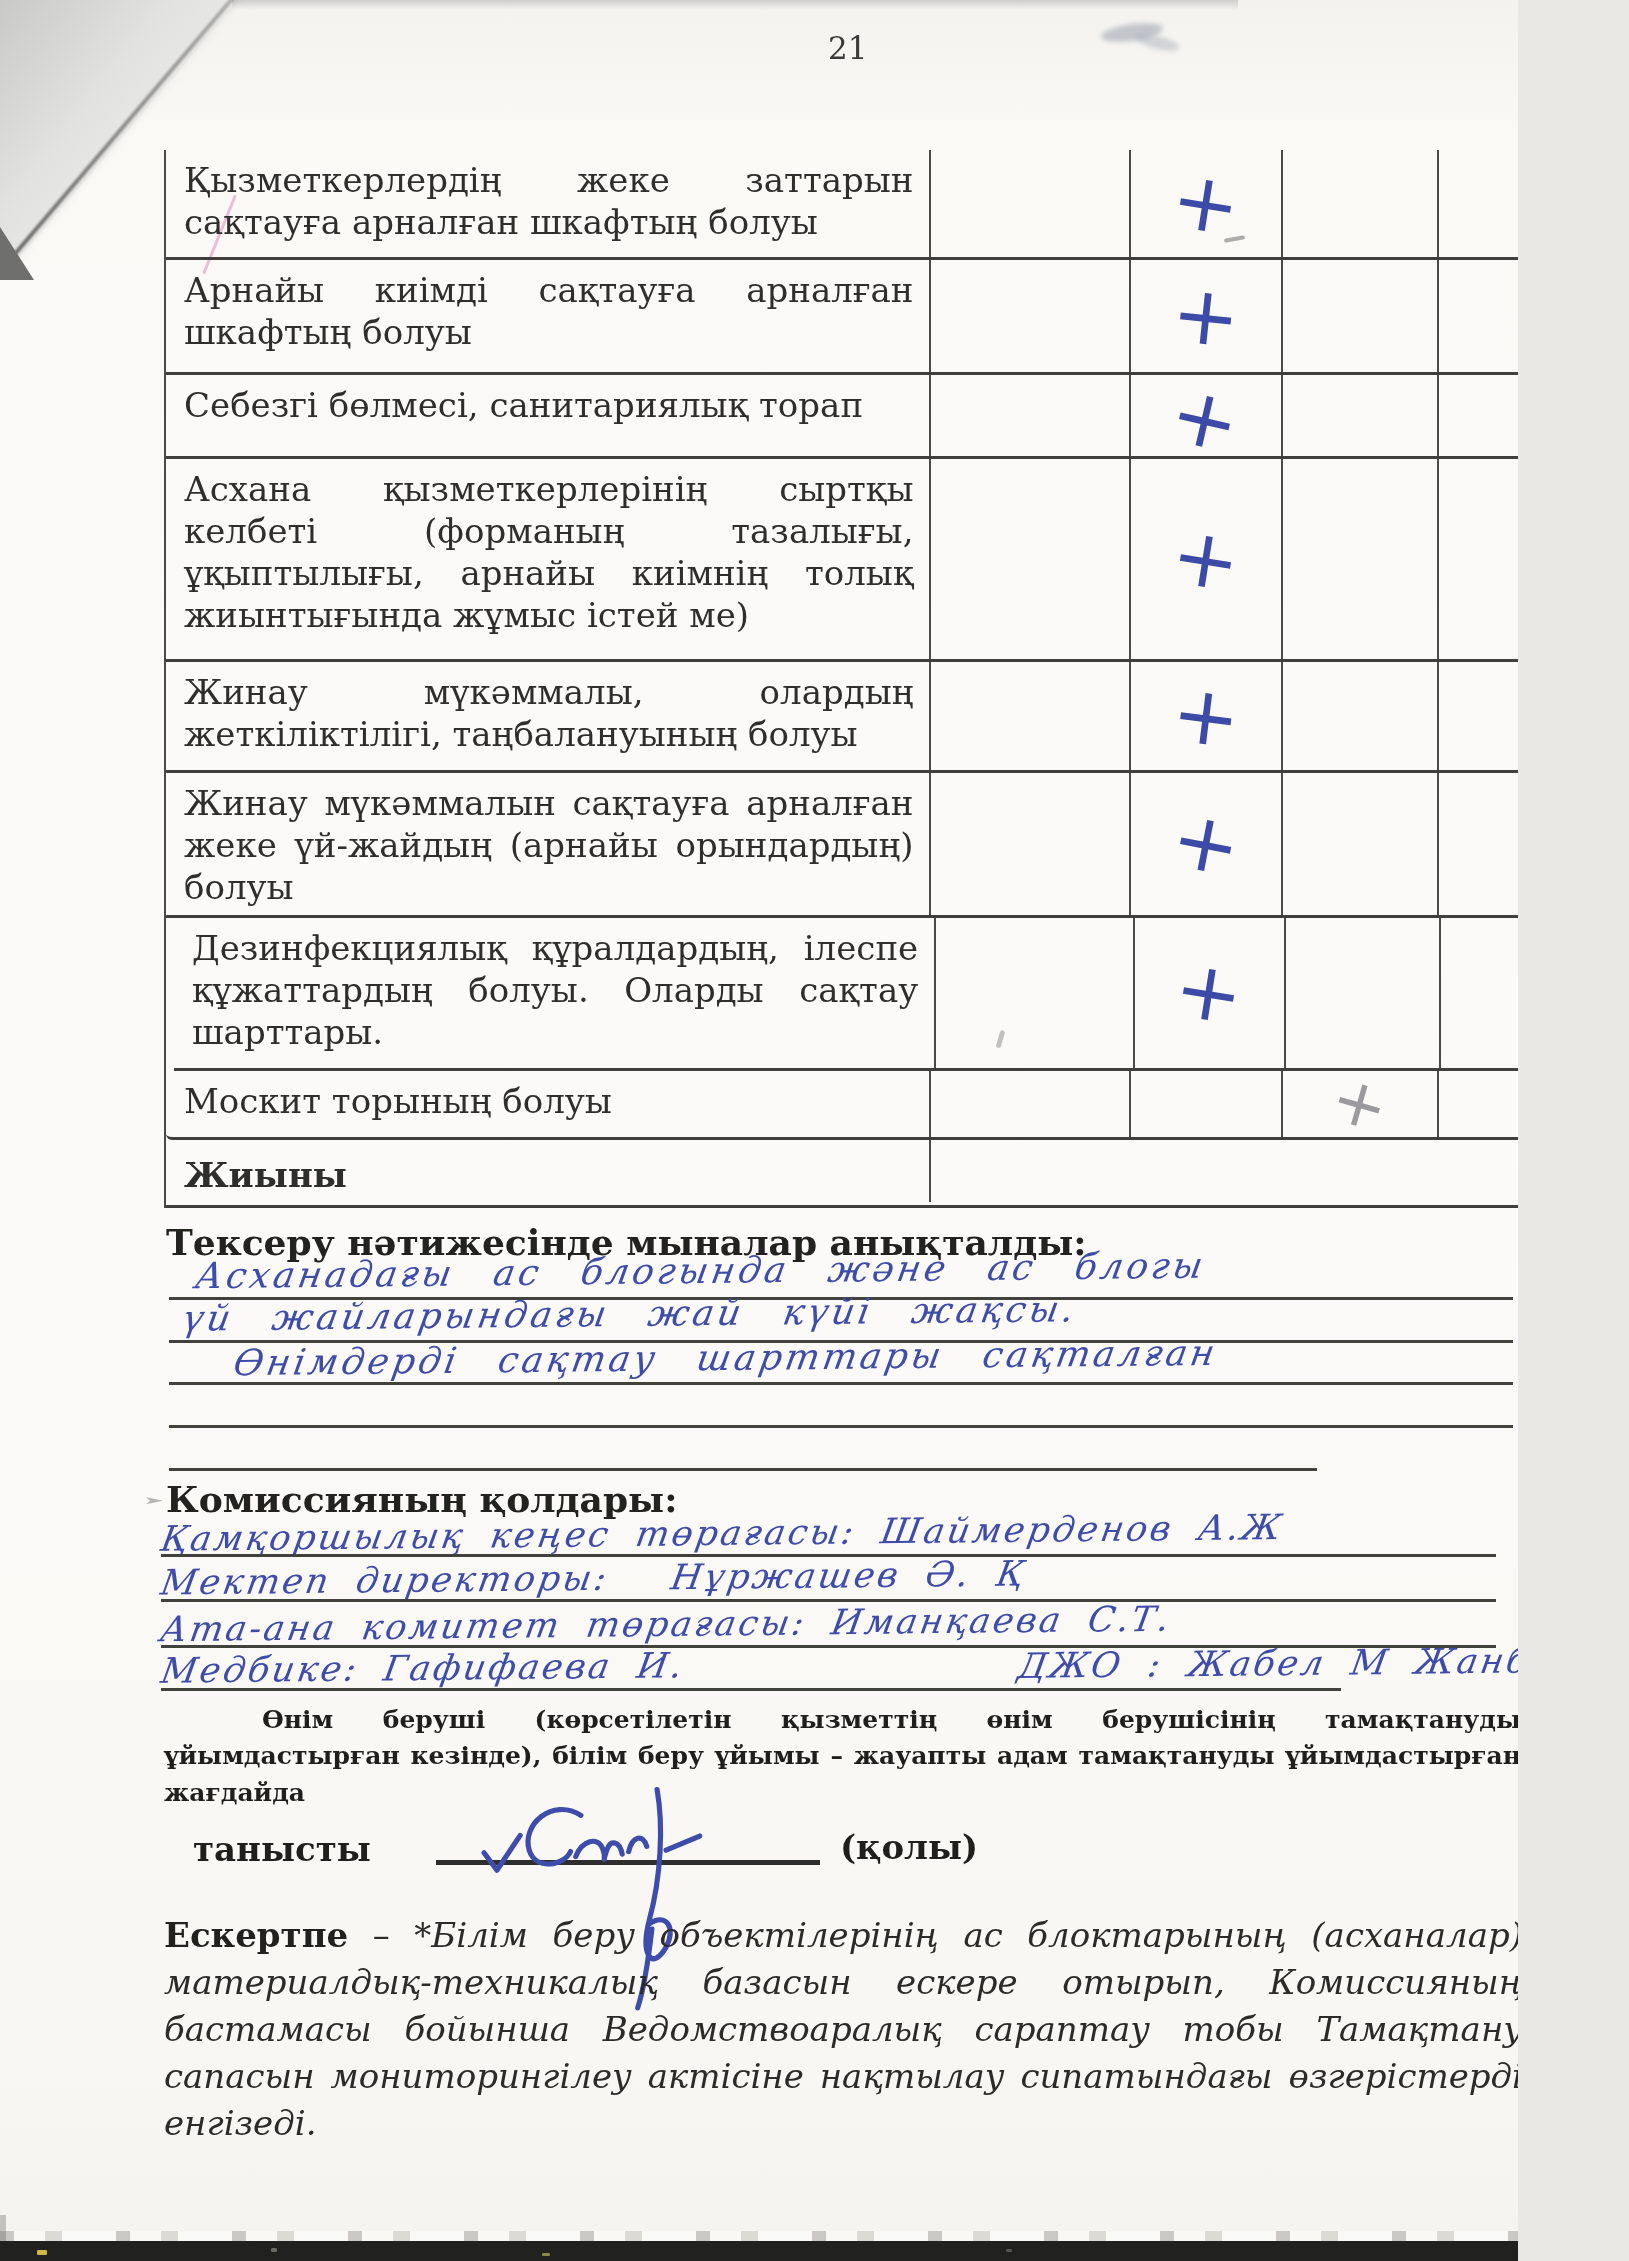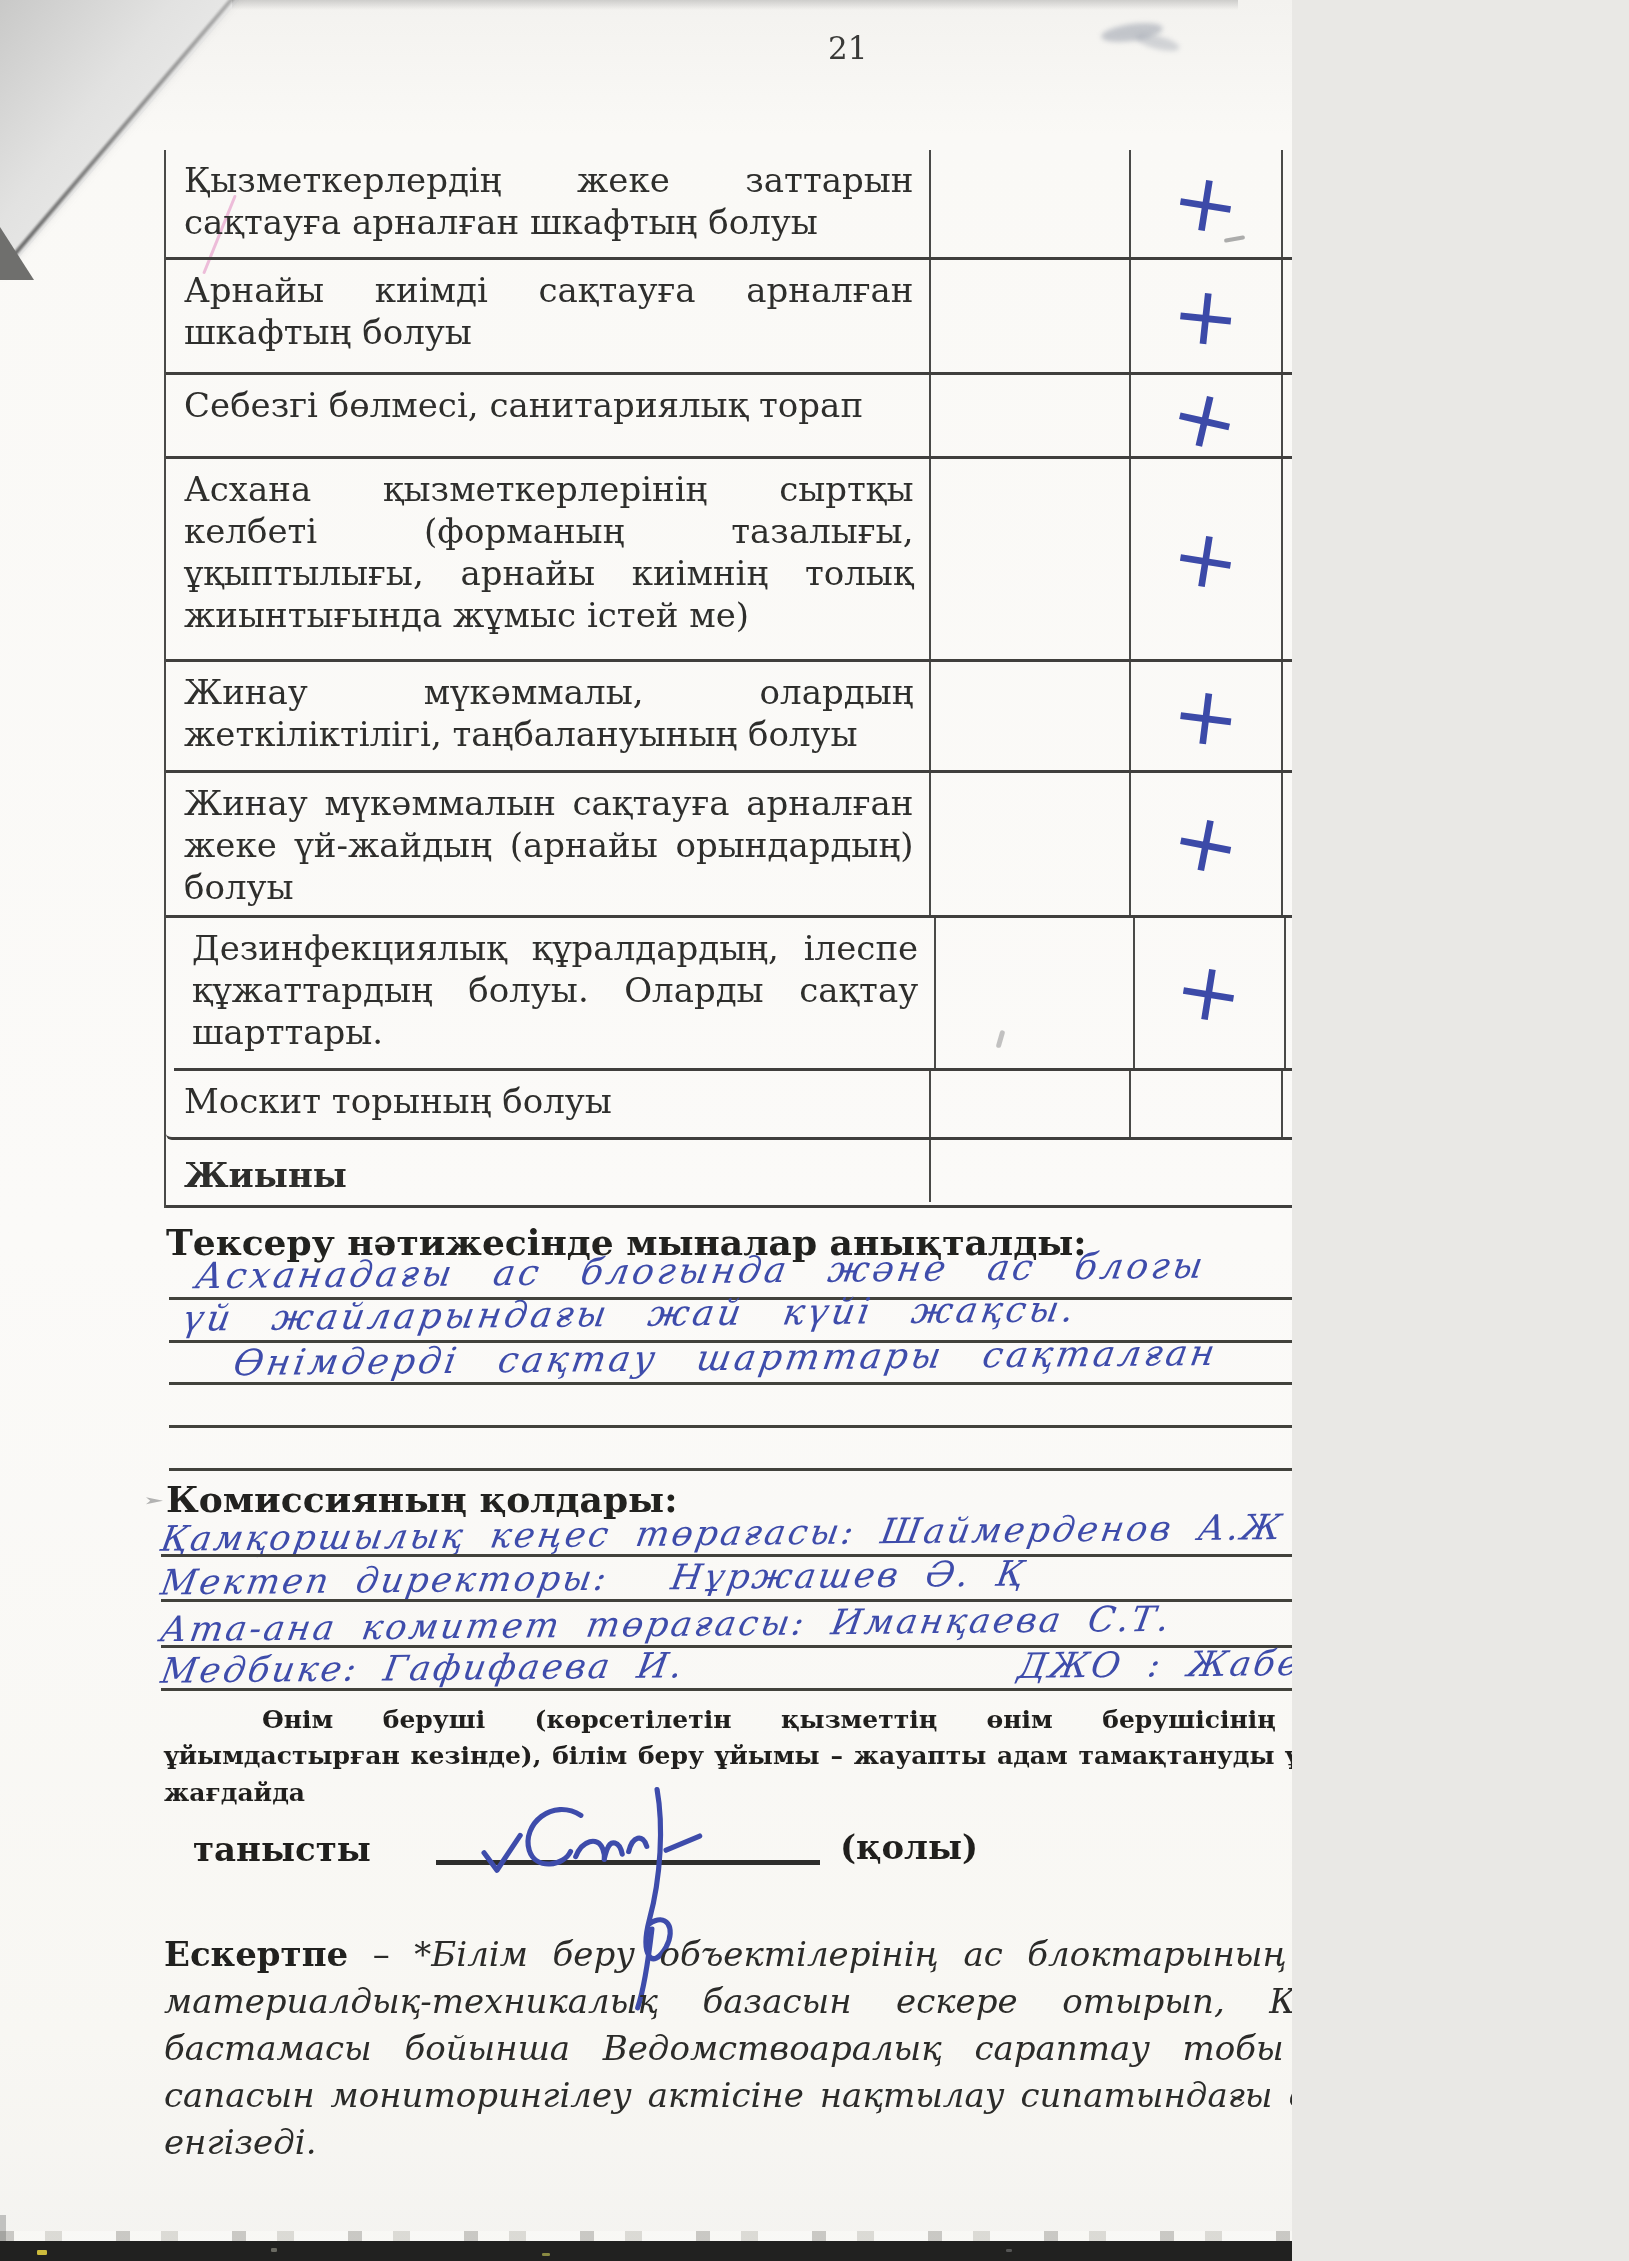--- a/index.html
+++ b/index.html
@@ -1,17 +1,17 @@
 <!DOCTYPE html>
 <html style="font-size:10.3px"><head>
 <meta charset="utf-8">
 <style>
   html,body{margin:0;padding:0;background:#e9e8e5;}
   #page{
-    position:relative;width:1292px;height:2261px;overflow:hidden;
+    position:relative;width:1518px;height:2261px;overflow:hidden;
     background:linear-gradient(180deg,#f3f2ef 0%,#faf9f6 6%,#fbfaf8 55%,#f8f7f3 90%,#f4f3f0 100%);
     font-family:"DejaVu Serif","Liberation Serif",serif;color:#2d2d2b;
   }
   
   .fold-tl{position:absolute;left:0;top:0;width:239px;height:280px;
     clip-path:polygon(0 0,239px 0,0 280px);
     background:linear-gradient(128deg,#c9c9c8 0%,#e2e2e1 38%,#ececeb 68%,#d7d7d6 88%,#a7a7a6 99%);}
   .fold-edge{position:absolute;left:-2.6px;top:273px;width:374px;height:3.9px;
     background:linear-gradient(to right,rgba(80,80,80,.85),rgba(130,130,130,.55));
     transform:rotate(-49.6deg);transform-origin:0 50%;filter:blur(1px);border-radius:1.9px;}
@@ -68,21 +68,21 @@
     color:#3e4cab;white-space:nowrap;transform:skewX(-10deg) rotate(-0.6deg);}
   .hand-res{font-size:36px;letter-spacing:3.2px;word-spacing:24.5px;}
   .hand-sig{font-size:35px;letter-spacing:2.6px;word-spacing:11.6px;}
   .para{position:absolute;left:164px;top:1702px;width:1357px;font-size:25px;line-height:1.45;
     font-weight:bold;text-align:justify;text-indent:98px;color:#201f1d;}
   .acq-label{position:absolute;left:193px;top:1829px;font-size:34px;font-weight:bold;color:#201f1d;}
   .acq-rule{position:absolute;left:436px;top:1860px;width:384px;height:4.5px;background:#2e2e2c;}
   .acq-koly{position:absolute;left:840px;top:1827px;font-size:34px;font-weight:bold;color:#201f1d;}
   .sig-svg{position:absolute;left:444px;top:1774px;width:297px;height:239px;overflow:visible;}
   .note{position:absolute;left:164px;top:1912px;width:1359px;font-size:34px;line-height:1.38;
-    text-align:justify;color:#2b2b29;margin-top:19px;}
+    text-align:justify;color:#2b2b29;}
   .note i{font-style:italic;}
   .note b{font-style:normal;font-weight:bold;color:#21211f;}
 </style>
 </head>
 <body>
 
 <div id="page">
 
   <div class="fold-shadow"></div>
   <div class="fold-tl"></div>

